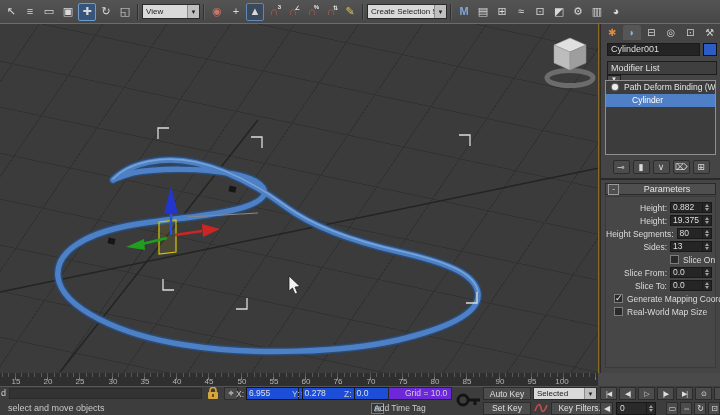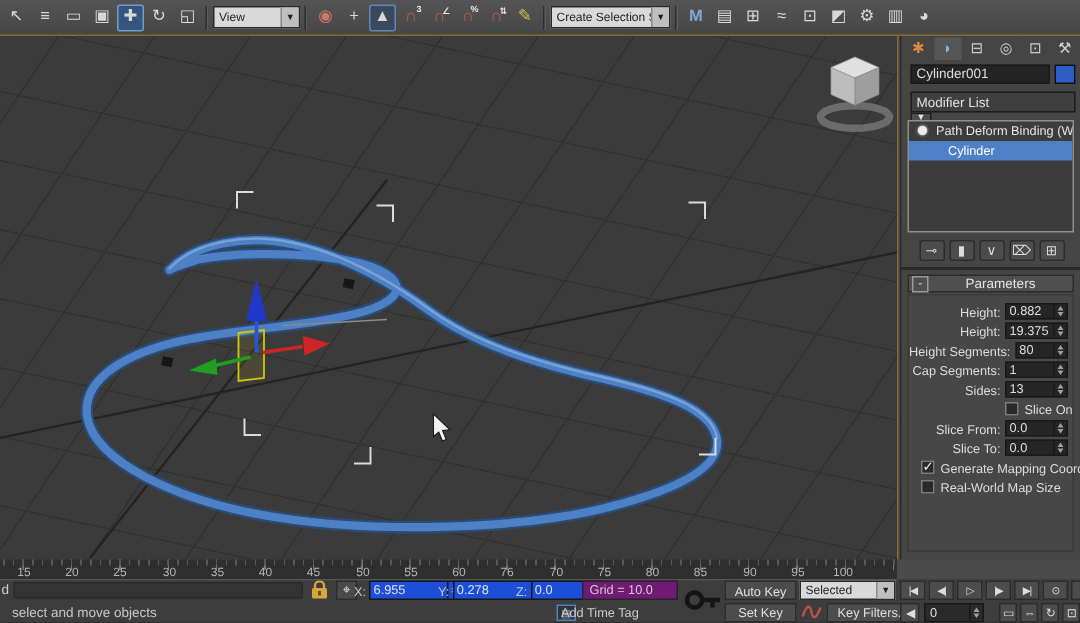--- a/index.html
+++ b/index.html
@@ -94,22 +94,22 @@
   #statusrow{position:absolute;left:0;top:13px;width:720px;height:15px;}
   #cut-text{position:absolute;left:1px;top:15px;font-size:9px;color:#cfcfcf;}
   #trackstrip{position:absolute;left:9px;top:15px;width:193px;height:11px;background:#333;border:1px solid #2a2a2a;box-sizing:border-box;}
   #lock-icon{position:absolute;left:207px;top:14px;width:12px;height:13px;cursor:pointer;}
   #offset-icon{position:absolute;left:224px;top:14px;width:14px;height:13px;background:#4a4a4a;border:1px solid #2d2d2d;
                box-sizing:border-box;color:#e6e6e6;font-size:9px;display:flex;align-items:center;justify-content:center;cursor:pointer;}
   .coordgrp{position:absolute;top:14px;height:13px;display:flex;align-items:center;}
   .coordgrp .clab{font-size:8.5px;color:#c8c8c8;padding-right:2px;}
   .coordgrp .cfield{flex:1;height:13px;background:#1d4ed8;border:1px solid #171717;box-sizing:border-box;display:flex;gap:28px;}
   .coordgrp .cval{flex:1;font-size:8.5px;color:#e0e0e0;line-height:11px;padding-left:2px;}
-  #grid-field{position:absolute;left:388px;top:14px;width:64px;height:13px;background:#701a75;border:1px solid #262626;
-              box-sizing:border-box;font-size:8.5px;color:#cfcfcf;line-height:11px;padding-left:4px;}
+  #grid-field{position:absolute;left:388px;top:14px;width:64px;height:13px;background:#6d28d9;border:1px solid #262626;
+              box-sizing:border-box;font-size:8.5px;color:#cfcfcf;line-height:11px;padding-left:16px;}
   #setkeys-big{position:absolute;left:455px;top:13px;width:26px;height:28px;cursor:pointer;}
   .tbtn{position:absolute;height:13px;background:#4c4c4c;border:1px solid #2c2c2c;box-sizing:border-box;color:#e0e0e0;
         font-size:8.5px;display:flex;align-items:center;justify-content:center;cursor:pointer;}
   #autokey-btn{left:483px;top:14px;width:48px;}
   #setkey-btn{left:483px;top:28.5px;width:48px;}
   #sel-combo{position:absolute;left:533px;top:14px;width:64px;height:13px;}
   #keyfilters-btn{left:551px;top:28.5px;width:62px;}
   #wave-icon{position:absolute;left:533px;top:28px;width:16px;height:14px;cursor:pointer;}
   #timetag-icon{position:absolute;left:371px;top:30px;width:13px;height:11px;background:#333;border:1px solid #4f7fc6;
                 box-sizing:border-box;color:#9ab8dd;font-size:7px;display:flex;align-items:center;justify-content:center;cursor:pointer;}
@@ -413,27 +413,20 @@
           </div>
 
           <div class="prow">
             <span class="plabel">Height Segments:</span>
             <span class="pfield">
               <span class="pval">80</span>
               <span class="spin"></span>
             </span>
           </div>
 
-          <div class="prow">
-            <span class="plabel">Cap Segments:</span>
-            <span class="pfield">
-              <span class="pval">1</span>
-              <span class="spin"></span>
-            </span>
-          </div>
 
           <div class="prow">
             <span class="plabel">Sides:</span>
             <span class="pfield">
               <span class="pval">13</span>
               <span class="spin"></span>
             </span>
           </div>
         </div>
       <div class="cbrow ind">

